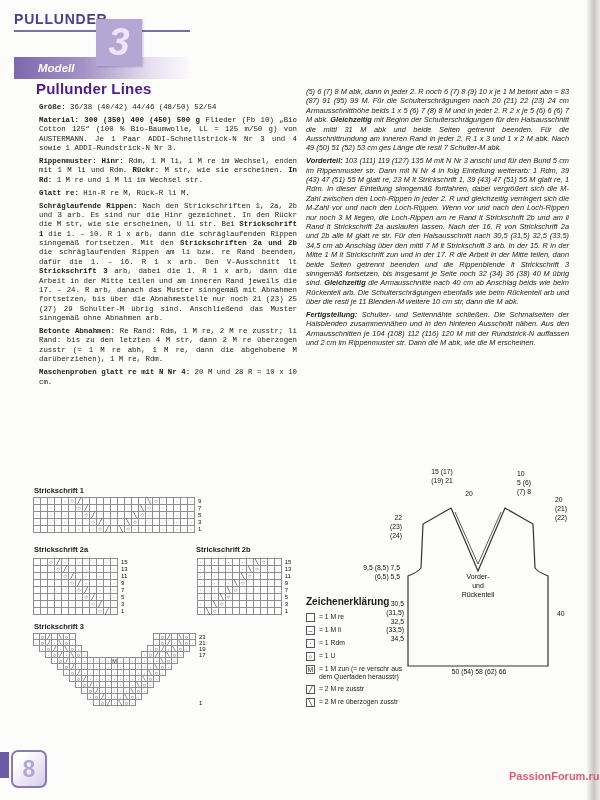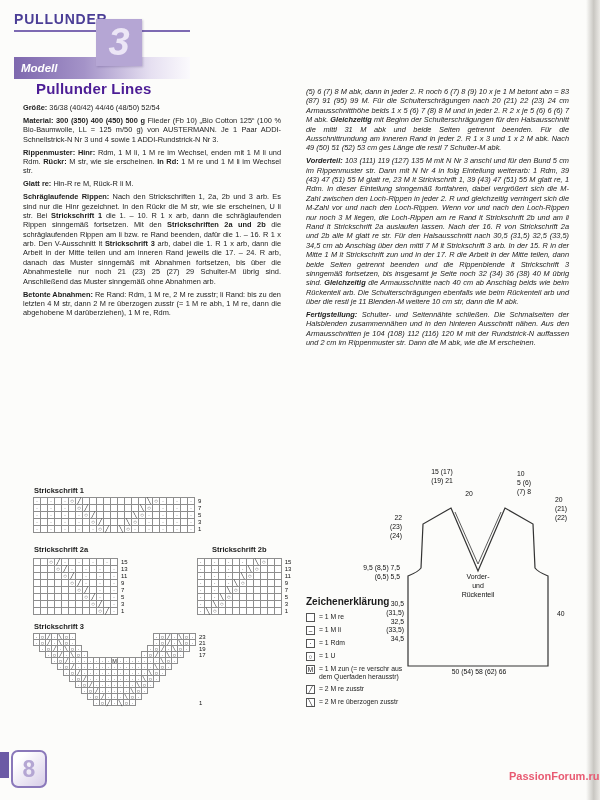--- a/index.html
+++ b/index.html
@@ -6,42 +6,42 @@
   .page{position:relative;width:600px;height:800px;background:#fcfcfa;overflow:hidden;
         font-family:"Liberation Sans",sans-serif;color:#1c1c1c;}
   .edge{position:absolute;right:0;top:0;width:14px;height:100%;
         background:linear-gradient(to right,rgba(0,0,0,0) 0%,#c9c7c2 55%,#eceae6 100%);}
 
   
   .header{position:absolute;left:14px;top:10px;width:210px;height:64px;}
   .series{font-size:14px;line-height:18px;font-weight:bold;color:#4b3e96;letter-spacing:.8px;}
   .hrule{height:2px;width:176px;background:#7d6ab2;margin:2px 0 1px;}
   .modelbar{width:176px;height:22px;background:linear-gradient(90deg,#7e68ae 0%,#a493c8 40%,#e6e0f1 78%,#fbfafd 100%);
-            display:flex;align-items:center;padding-left:7px;box-sizing:border-box;margin-top:25px;}
+            display:flex;align-items:center;padding-left:24px;box-sizing:border-box;margin-top:25px;}
   .modellabel{color:#fff;font-weight:bold;font-style:italic;font-size:11.5px;}
   .modelnum{position:absolute;left:82px;top:9px;width:46px;height:47px;background:#b5a6d4;
             display:flex;align-items:center;justify-content:center;font-size:38px;font-weight:bold;
             font-style:italic;color:#ece6f6;box-shadow:1px 1px 2px rgba(60,40,100,.25);}
 
   .title{position:absolute;left:36px;top:80px;font-size:15px;font-weight:bold;color:#4c1d95;letter-spacing:.2px;}
 
   
   .col{position:absolute;}
-  .col.left{left:23px;top:103px;width:258px;}
+  .col.left{left:39px;top:103px;width:258px;font-family:Liberation Mono, monospace;}
   .col.right{left:306px;top:87px;width:263px;font-style:italic;}
   .col p{margin:0 0 3.5px;font-size:7.4px;line-height:1.27;text-align:justify;}
   .b{font-weight:bold;}
 
   
   .charts{position:absolute;left:34px;top:486px;width:275px;}
   .chart-label{font-size:7.5px;font-weight:bold;}
   .chart{display:inline-block;margin:3px 0 7px;}
   .chart-label-row{position:relative;height:11px;margin-top:5px;}
   .cl2a{position:absolute;left:0;top:0;}
-  .cl2b{position:absolute;left:178px;top:0;}
+  .cl2b{position:absolute;left:162px;top:0;}
   .chart-row{display:flex;}
   .c2b{margin-left:70px;}
   .crow{display:flex;margin-top:-1px;}
   .cell{box-sizing:border-box;border:1px solid #8e8e8e;background:#fff;text-align:center;color:#222;
         flex:none;margin-left:-1px;}
   .cells8 .cell{width:8px;height:8px;font-size:6px;line-height:7px;}
   .cells7 .cell{width:7px;height:7px;font-size:5.5px;line-height:6px;}
   .nox{border-color:transparent !important;background:transparent !important;}
   .rnum{flex:none;font-size:6px;color:#111;display:flex;align-items:center;padding-left:3px;}
 
@@ -92,20 +92,21 @@
 
   <div class="title">Pullunder Lines</div>
 
   <div class="col left">
       <p><span class="b">Größe: </span><span>36/38 (40/42) 44/46 (48/50) 52/54</span></p>
       <p><span class="b">Material: </span><span class="b">300 (350) 400 (450) 500 g </span><span>Flieder (Fb 10) „Bio Cotton 125“ (100 % Bio-Baumwolle, LL = 125 m/50 g) von AUSTERMANN. Je 1 Paar ADDI-Schnellstrick-N Nr 3 und 4 sowie 1 ADDI-Rundstrick-N Nr 3.</span></p>
       <p><span class="b">Rippenmuster: Hinr: </span><span>Rdm, 1 M li, 1 M re im Wechsel, enden mit 1 M li und Rdm. </span><span class="b">Rückr: </span><span>M str, wie sie erscheinen. </span><span class="b">In Rd: </span><span>1 M re und 1 M li im Wechsel str.</span></p>
       <p><span class="b">Glatt re: </span><span>Hin-R re M, Rück-R li M.</span></p>
       <p><span class="b">Schräglaufende Rippen: </span><span>Nach den Strickschriften 1, 2a, 2b und 3 arb. Es sind nur die Hinr gezeichnet. In den Rückr die M str, wie sie erscheinen, U li str. Bei </span><span class="b">Strickschrift 1 </span><span>die 1. – 10. R 1 x arb, dann die schräglaufenden Rippen sinngemäß fortsetzen. Mit den </span><span class="b">Strickschriften 2a und 2b </span><span>die schräglaufenden Rippen am li bzw. re Rand beenden, dafür die 1. – 16. R 1 x arb. Den V-Ausschnitt lt </span><span class="b">Strickschrift 3 </span><span>arb, dabei die 1. R 1 x arb, dann die Arbeit in der Mitte teilen und am inneren Rand jeweils die 17. – 24. R arb, danach das Muster sinngemäß mit Abnahmen fortsetzen, bis über die Abnahmestelle nur noch 21 (23) 25 (27) 29 Schulter-M übrig sind. Anschließend das Muster sinngemäß ohne Abnahmen arb.</span></p>
       <p><span class="b">Betonte Abnahmen: </span><span>Re Rand: Rdm, 1 M re, 2 M re zusstr; li Rand: bis zu den letzten 4 M str, dann 2 M re überzogen zusstr (= 1 M re abh, 1 M re, dann die abgehobene M darüberziehen), 1 M re, Rdm.</span></p>
+      <p><span class="b">Maschenproben glatt re mit N Nr 4: </span><span>20 M und 28 R = 10 x 10 cm.</span></p>
     </div>
   <div class="col right">
       <p><span>(5) 6 (7) 8 M abk, dann in jeder 2. R noch 6 (7) 8 (9) 10 x je 1 M betont abn = 83 (87) 91 (95) 99 M. Für die Schulterschrägungen nach 20 (21) 22 (23) 24 cm Armausschnitthöhe beids 1 x 5 (6) 7 (8) 8 M und in jeder 2. R 2 x je 5 (6) 6 (6) 7 M abk. </span><span class="b">Gleichzeitig </span><span>mit Beginn der Schulterschrägungen für den Halsausschnitt die mittl 31 M abk und beide Seiten getrennt beenden. Für die Ausschnittrundung am inneren Rand in jeder 2. R 1 x 3 und 1 x 2 M abk. Nach 49 (50) 51 (52) 53 cm ges Länge die restl 7 Schulter-M abk.</span></p>
       <p><span class="b">Vorderteil: </span><span>103 (111) 119 (127) 135 M mit N Nr 3 anschl und für den Bund 5 cm im Rippenmuster str. Dann mit N Nr 4 in folg Einteilung weiterarb: 1 Rdm, 39 (43) 47 (51) 55 M glatt re, 23 M lt Strickschrift 1, 39 (43) 47 (51) 55 M glatt re, 1 Rdm. In dieser Einteilung sinngemäß fortfahren, dabei vergrößert sich die M-Zahl zwischen den Loch-Rippen in jeder 2. R und gleichzeitig verringert sich die M-Zahl vor und nach den Loch-Rippen. Wenn vor und nach den Loch-Rippen nur noch 3 M liegen, die Loch-Rippen am re Rand lt Strickschrift 2b und am li Rand lt Strickschrift 2a auslaufen lassen. Nach der 16. R von Strickschrift 2a und 2b alle M glatt re str. Für den Halsausschnitt nach 30,5 (31,5) 32,5 (33,5) 34,5 cm ab Anschlag über den mittl 7 M lt Strickschrift 3 arb. In der 15. R in der Mitte 1 M lt Strickschrift zun und in der 17. R die Arbeit in der Mitte teilen, dann beide Seiten getrennt beenden und die Rippenblende lt Strickschrift 3 sinngemäß fortsetzen, bis insgesamt je Seite noch 32 (34) 36 (38) 40 M übrig sind. </span><span class="b">Gleichzeitig </span><span>die Armausschnitte nach 40 cm ab Anschlag beids wie beim Rückenteil arb. Die Schulterschrägungen ebenfalls wie beim Rückenteil arb und über die restl je 11 Blenden-M weitere 10 cm str, dann die M abk.</span></p>
       <p><span class="b">Fertigstellung: </span><span>Schulter- und Seitennähte schließen. Die Schmalseiten der Halsblenden zusammennähen und in den hinteren Ausschnitt nähen. Aus den Armausschnitten je 104 (108) 112 (116) 120 M mit der Rundstrick-N auffassen und 2 cm im Rippenmuster str. Dann die M abk, wie die M erscheinen.</span></p>
     </div>
 
   <div class="charts">
     <div class="chart-label">Strickschrift 1</div>
     <div class="chart cells8"><div class="crow">

